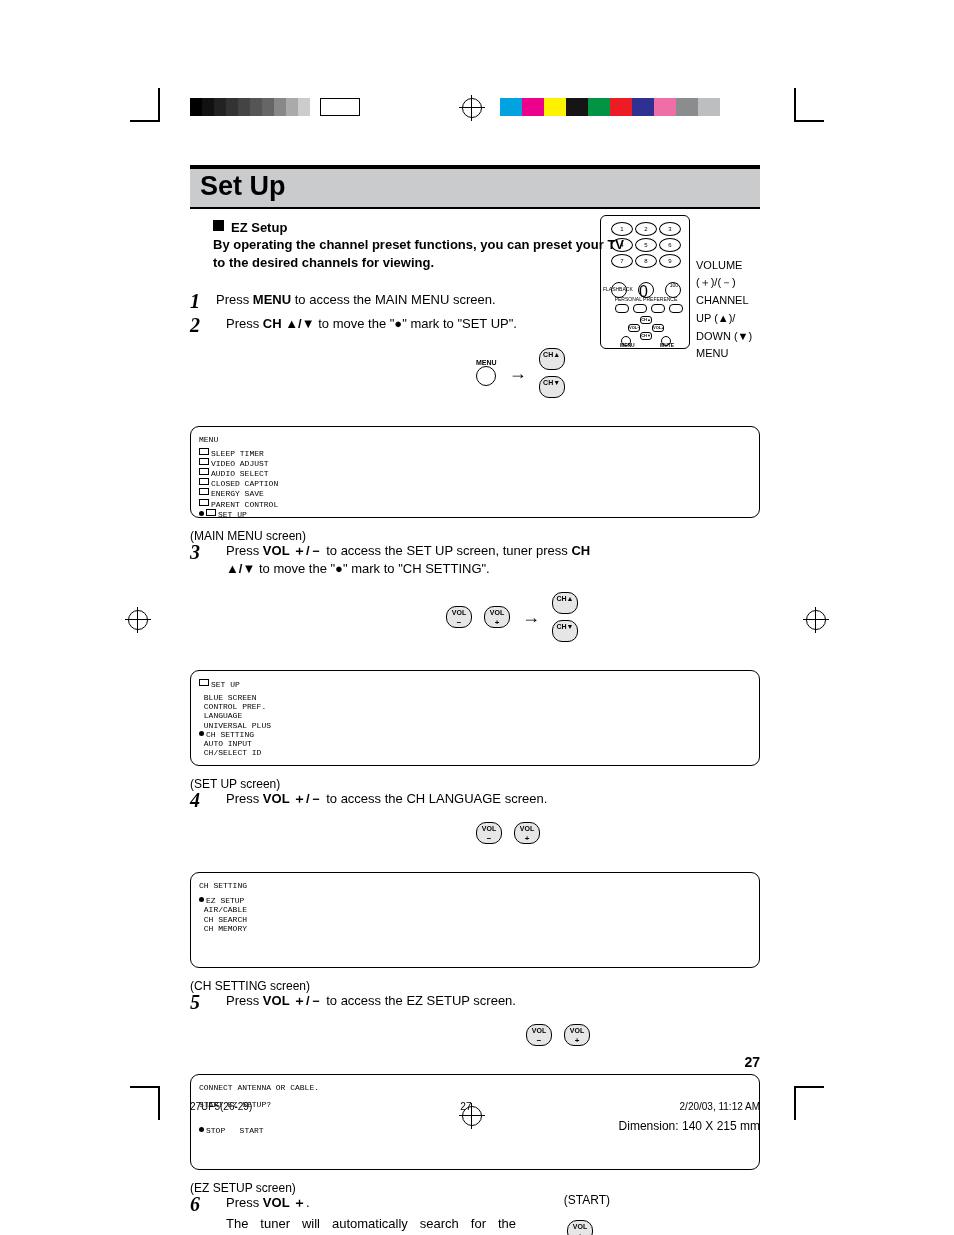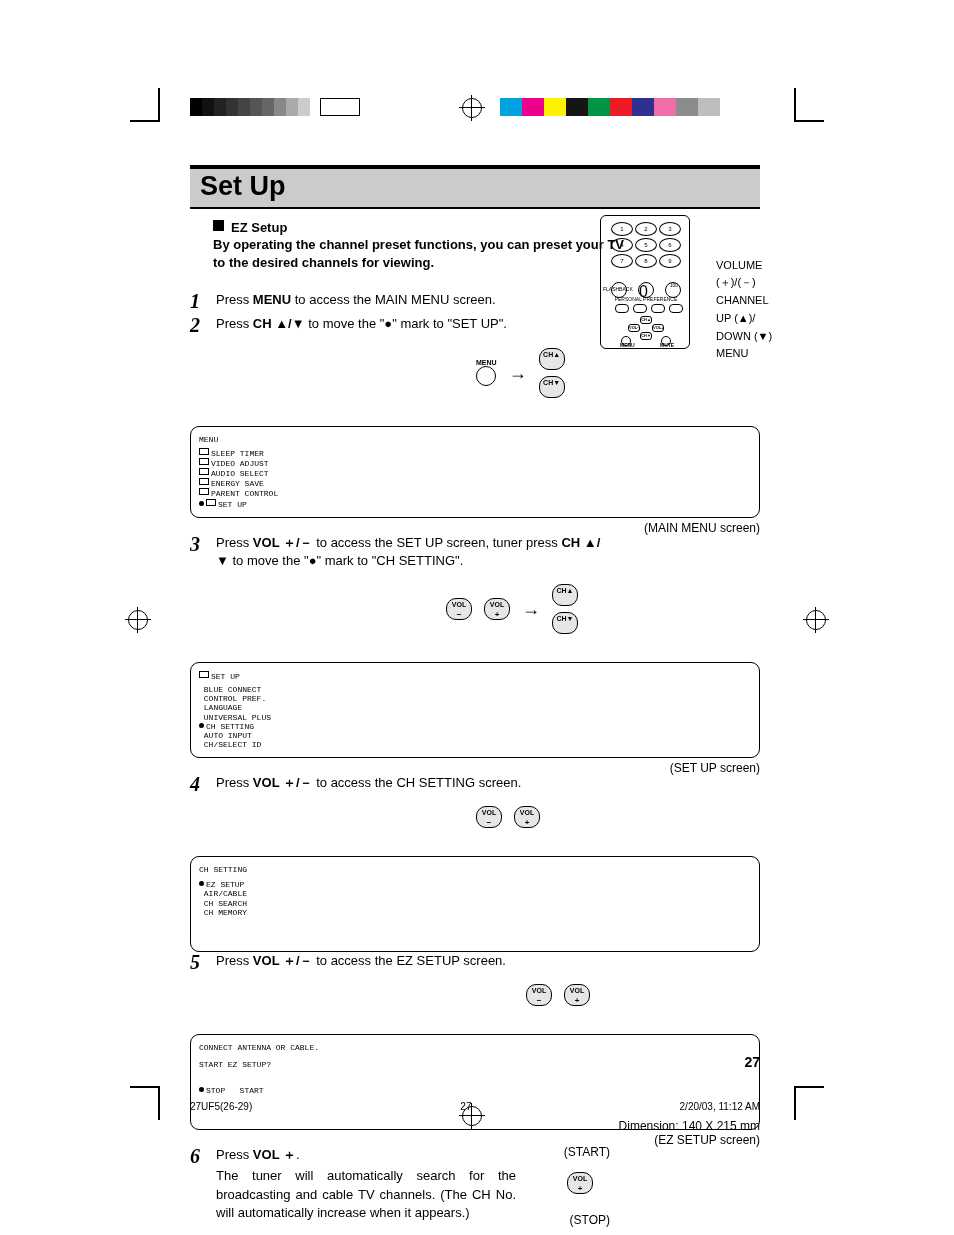--- a/index.html
+++ b/index.html
@@ -64,27 +64,27 @@
   .section{margin-top:10px;}
   .bullet-sq{display:inline-block;width:11px;height:11px;background:#000;vertical-align:1px;margin-right:7px;}
   .sec-head{padding-left:23px;font:700 13px/1.35 Arial;}
   .sec-intro{padding-left:23px;font:700 13px/1.35 Arial;max-width:420px;}
 
   .steps{margin-top:20px;}
   .step{display:flex;align-items:flex-start;margin-bottom:28px;}
   .step-num{width:26px;font:italic 700 20px/1 "Times New Roman",serif;flex:none;}
   .step-body{flex:1;font:400 13px/1.4 Arial;}
   .step-body b,.step-body strong{font-weight:700;}
-  .step-body .tight{margin:0 0 3px 0;}
+  .step-body .tight{margin:0 0 3px 10px;}
   .body-extra{font:400 13px/1.4 Arial;text-align:justify;}
   .scrbox{border:1.5px solid #000;border-radius:9px;padding:8px 8px;font:400 8px/1.15 "Courier New",monospace;letter-spacing:0;}
   .scrbox .line{white-space:pre;}
   .scrbox .dot{display:inline-block;width:5px;height:5px;border-radius:50%;background:#000;vertical-align:1px;margin-right:2px;}
   .scrbox .sel{display:inline-block;width:8px;height:5px;border:1px solid #000;vertical-align:1px;margin-right:2px;}
-  .figlabel{font:400 12px/1 Arial;text-align:right;margin-top:4px;}
+  .figlabel{font:400 12px/1 Arial;text-align:left;margin-top:12px;}
 
   
   .remote{position:absolute;top:0;right:0;width:160px;height:140px;}
   .remote-body{position:absolute;left:0;top:0;width:88px;height:132px;border:1.5px solid #000;border-radius:6px;}
   .remote .npad{position:absolute;left:10px;top:6px;width:70px;height:62px;display:grid;grid-template-columns:repeat(3,1fr);grid-auto-rows:14px;gap:2px;}
   .remote .npad div{border:1px solid #000;border-radius:50%;font:400 6px/12px Arial;text-align:center;}
   .remote .row4{position:absolute;left:10px;top:66px;width:70px;height:14px;display:flex;justify-content:space-between;}
   .remote .row4 div{width:14px;height:14px;border:1px solid #000;border-radius:50%;}
   .remote .small100{position:absolute;right:11px;top:67px;font:400 5px/1 Arial;}
   .remote .flash{position:absolute;left:2px;top:71px;font:400 5px/1 Arial;}
@@ -94,21 +94,21 @@
   .remote .ctrlpad{position:absolute;top:100px;left:27px;width:36px;height:24px;}
   .remote .ctrlpad .c{position:absolute;border:1px solid #000;border-radius:3px;font:700 4px/1 Arial;text-align:center;box-sizing:border-box;}
   .remote .ctrlpad .up{left:12px;top:0;width:12px;height:8px;padding-top:1px;}
   .remote .ctrlpad .dn{left:12px;top:16px;width:12px;height:8px;padding-top:1px;}
   .remote .ctrlpad .lf{left:0;top:8px;width:12px;height:8px;padding-top:1px;}
   .remote .ctrlpad .rt{left:24px;top:8px;width:12px;height:8px;padding-top:1px;}
   .remote .menu-lbl{position:absolute;top:127px;left:19px;font:700 5px/1 Arial;}
   .remote .mute-lbl{position:absolute;top:127px;left:59px;font:700 5px/1 Arial;}
   .remote .mcirc{position:absolute;top:120px;left:20px;width:8px;height:8px;border:1px solid #000;border-radius:50%;}
   .remote .mucirc{position:absolute;top:120px;left:60px;width:8px;height:8px;border:1px solid #000;border-radius:50%;}
-  .remote-lbls{position:absolute;left:96px;top:44px;width:70px;font:400 11px/1.25 Arial;margin-left:20px;}
+  .remote-lbls{position:absolute;left:96px;top:44px;width:70px;font:400 11px/1.25 Arial;}
   .remote-lbls div{margin-bottom:4px;}
 
   
   .keygroup{display:flex;align-items:center;gap:12px;margin-top:14px;padding-left:260px;}
   .keygroup.narrow{padding-left:230px;}
   .keygroup.vol{padding-left:310px;}
   .kbtn{display:inline-block;min-width:26px;height:22px;border:1.5px solid #000;border-radius:10px;background:#e6e6e6;font:700 7px/10px Arial;text-align:center;padding:1px 3px;box-sizing:border-box;}
   .kbtn .ln2{display:block;font-weight:700;font-size:8px;}
   .mcircbtn{display:inline-block;width:18px;height:18px;border:1.5px solid #000;border-radius:50%;position:relative;vertical-align:middle;}
   .mlbl{font:700 7px/1 Arial;text-align:center;}
@@ -261,20 +261,21 @@
               </div>
             </div>
           </div>
         </div>
         <div class="sidefig" style="top:0;">
           <div class="scrbox" style="height:74px;">
             <div class="line" style="font-weight:400;margin-bottom:4px;">MENU</div>
             <div class="line"><span class="sel"></span><span>SLEEP TIMER</span></div>
             <div class="line"><span class="sel"></span><span>VIDEO ADJUST</span></div>
             <div class="line"><span class="sel"></span><span>AUDIO SELECT</span></div>
+            <div class="line"><span class="sel"></span><span>CLOSED CAPTION</span></div>
             <div class="line"><span class="sel"></span><span>ENERGY SAVE</span></div>
             <div class="line"><span class="sel"></span><span>PARENT CONTROL</span></div>
             <div class="line"><span class="dot"></span><span class="sel"></span><span>SET UP</span></div>
           </div>
           <div class="figlabel">(MAIN MENU screen)</div>
         </div>
       </div>
 
       <div class="step-wrap">
         <div class="step">
@@ -288,51 +289,52 @@
               <div class="kcol">
                 <span class="kbtn">CH▲</span>
                 <span class="kbtn">CH▼</span>
               </div>
             </div>
           </div>
         </div>
         <div class="sidefig" style="top:0;">
           <div class="scrbox" style="height:78px;">
             <div class="line" style="margin-bottom:4px;"><span class="sel"></span><span>SET UP</span></div>
-            <div class="line"> <span>BLUE CONNECT</span></div>
+            <div class="line"> <span>BLUE SCREEN</span></div>
             <div class="line"> <span>CONTROL PREF.</span></div>
             <div class="line"> <span>LANGUAGE</span></div>
             <div class="line"> <span>UNIVERSAL PLUS</span></div>
             <div class="line"><span class="dot"></span><span>CH SETTING</span></div>
             <div class="line"> <span>AUTO INPUT</span></div>
             <div class="line"> <span>CH/SELECT ID</span></div>
           </div>
           <div class="figlabel">(SET UP screen)</div>
         </div>
       </div>
 
       <div class="step-wrap">
         <div class="step">
           <div class="step-num">4</div>
           <div class="step-body">
-            <p class="tight"><span>Press </span><b>VOL ＋/－</b><span> to access the CH SETTING screen.</span></p>
+            <p class="tight"><span>Press </span><b>VOL ＋/－</b><span> to access the CH LANGUAGE screen.</span></p>
             <div class="keygroup">
               <span class="kbtn"><span>VOL</span><span class="ln2">−</span></span>
               <span class="kbtn"><span>VOL</span><span class="ln2">+</span></span>
             </div>
           </div>
         </div>
         <div class="sidefig" style="top:0;">
           <div class="scrbox" style="height:78px;">
             <div class="line" style="margin-bottom:6px;">CH SETTING</div>
             <div class="line"><span class="dot"></span><span>EZ SETUP</span></div>
             <div class="line"> <span>AIR/CABLE</span></div>
             <div class="line"> <span>CH SEARCH</span></div>
             <div class="line"> <span>CH MEMORY</span></div>
           </div>
+          <div class="figlabel">(CH SETTING screen)</div>
         </div>
       </div>
 
       <div class="step-wrap">
         <div class="step">
           <div class="step-num">5</div>
           <div class="step-body">
             <p class="tight"><span>Press </span><b>VOL ＋/－</b><span> to access the EZ SETUP screen.</span></p>
             <div class="keygroup vol">
               <span class="kbtn"><span>VOL</span><span class="ln2">−</span></span>

